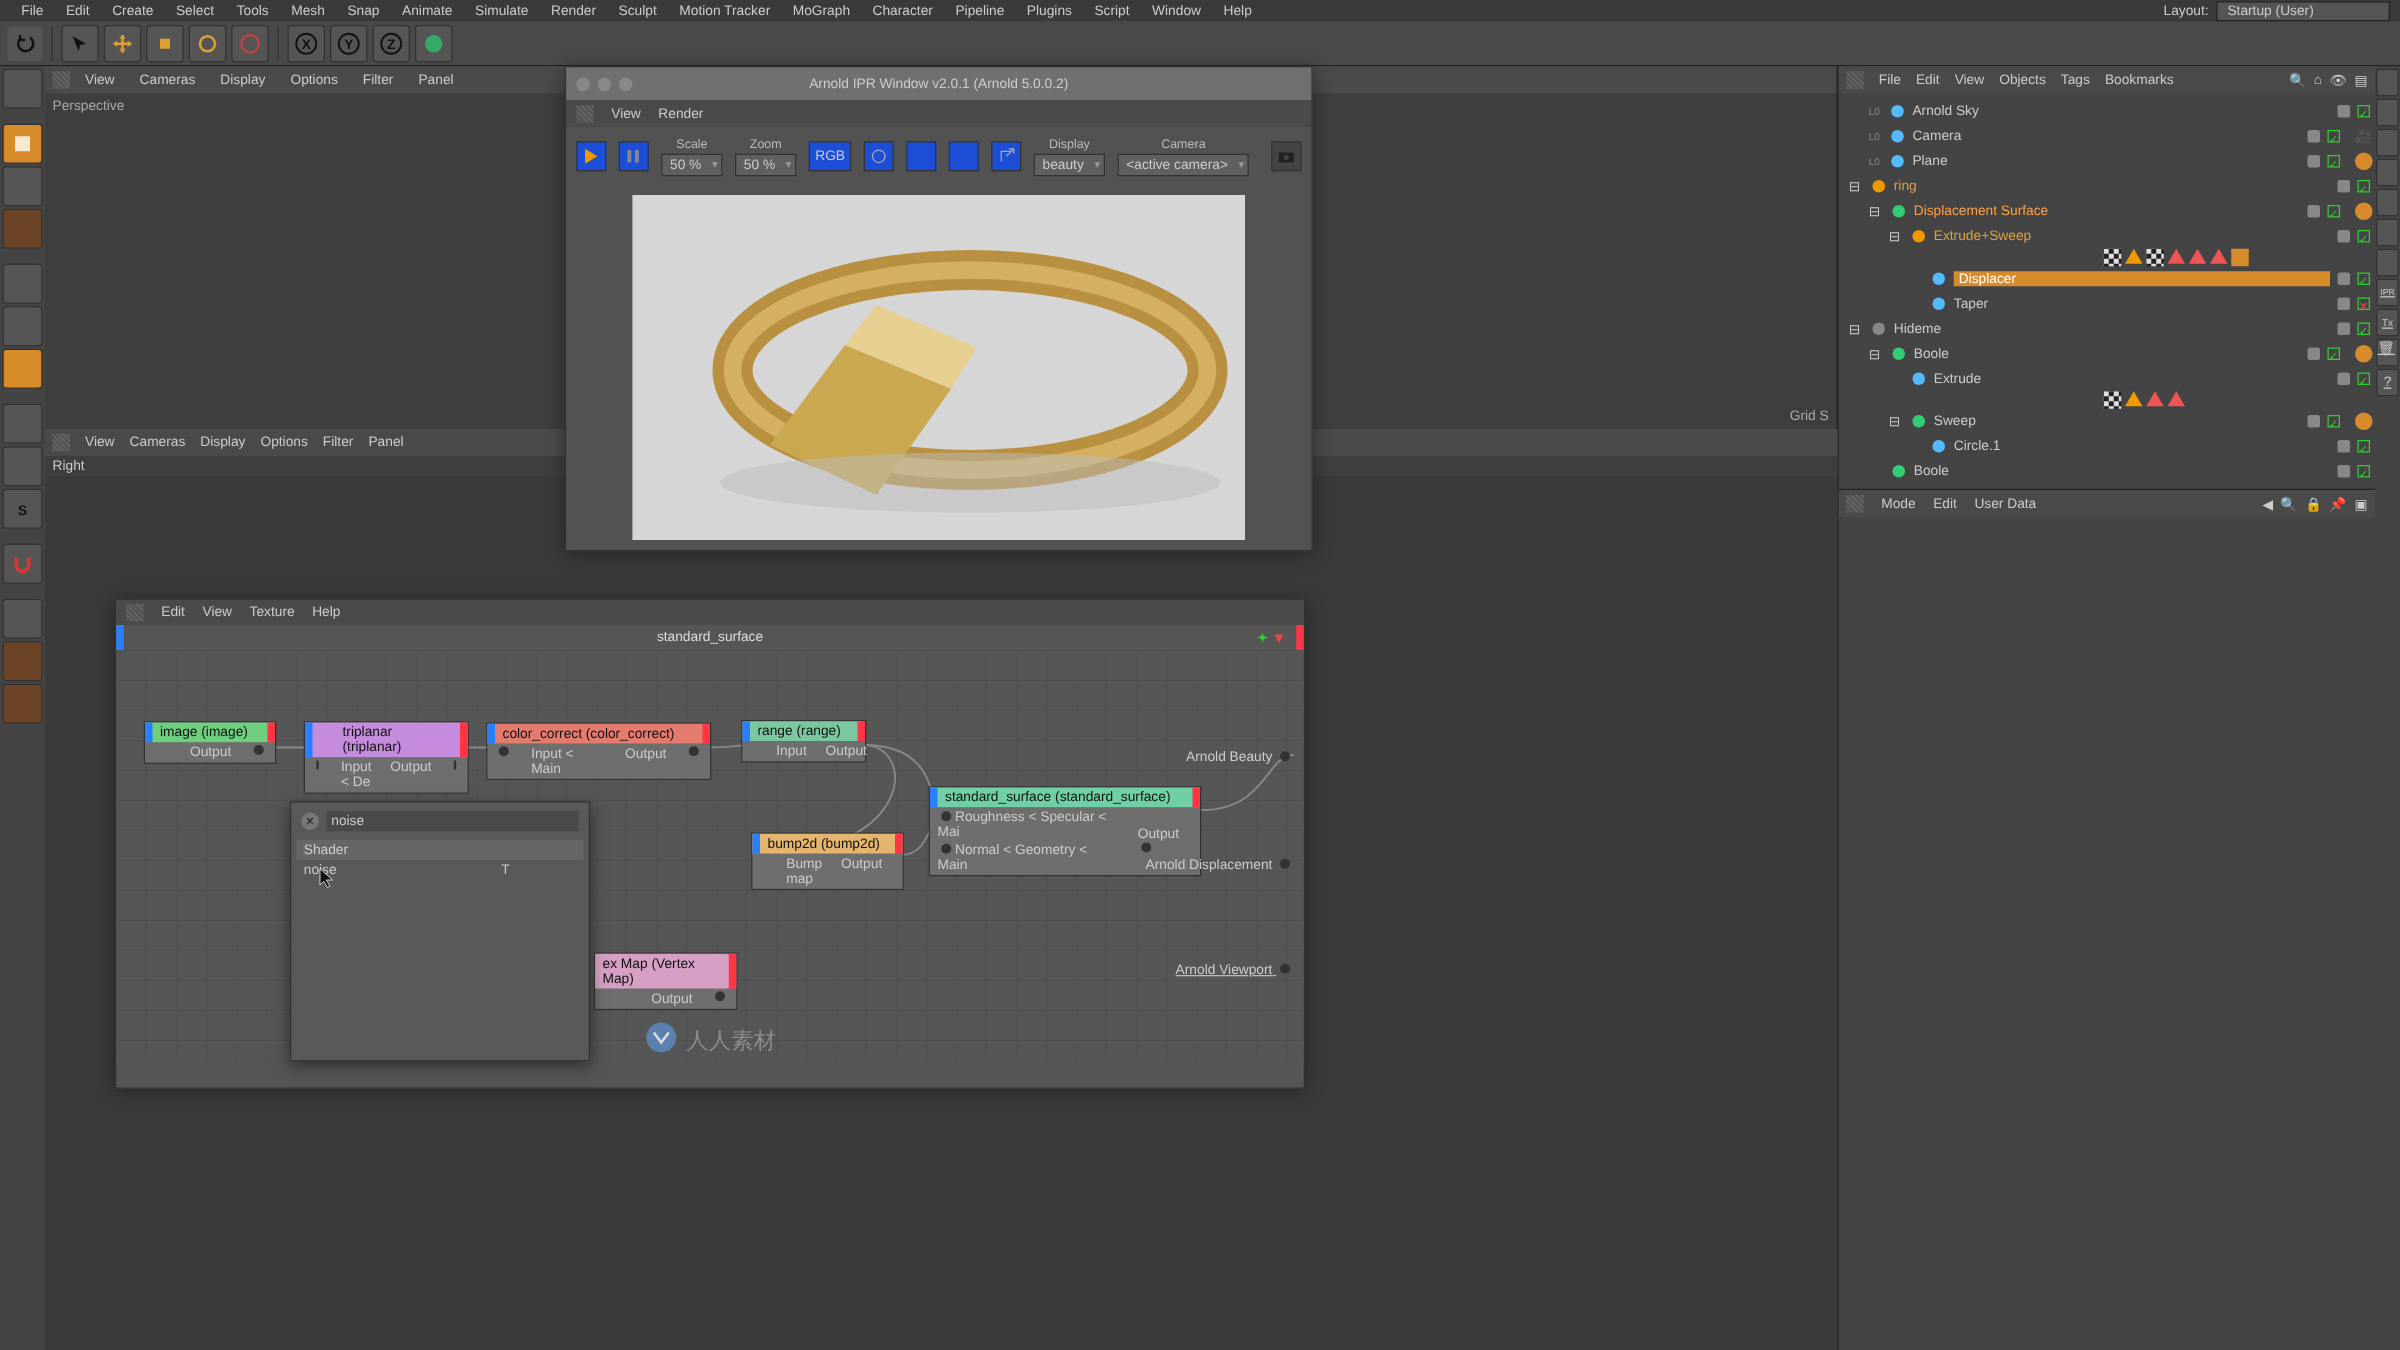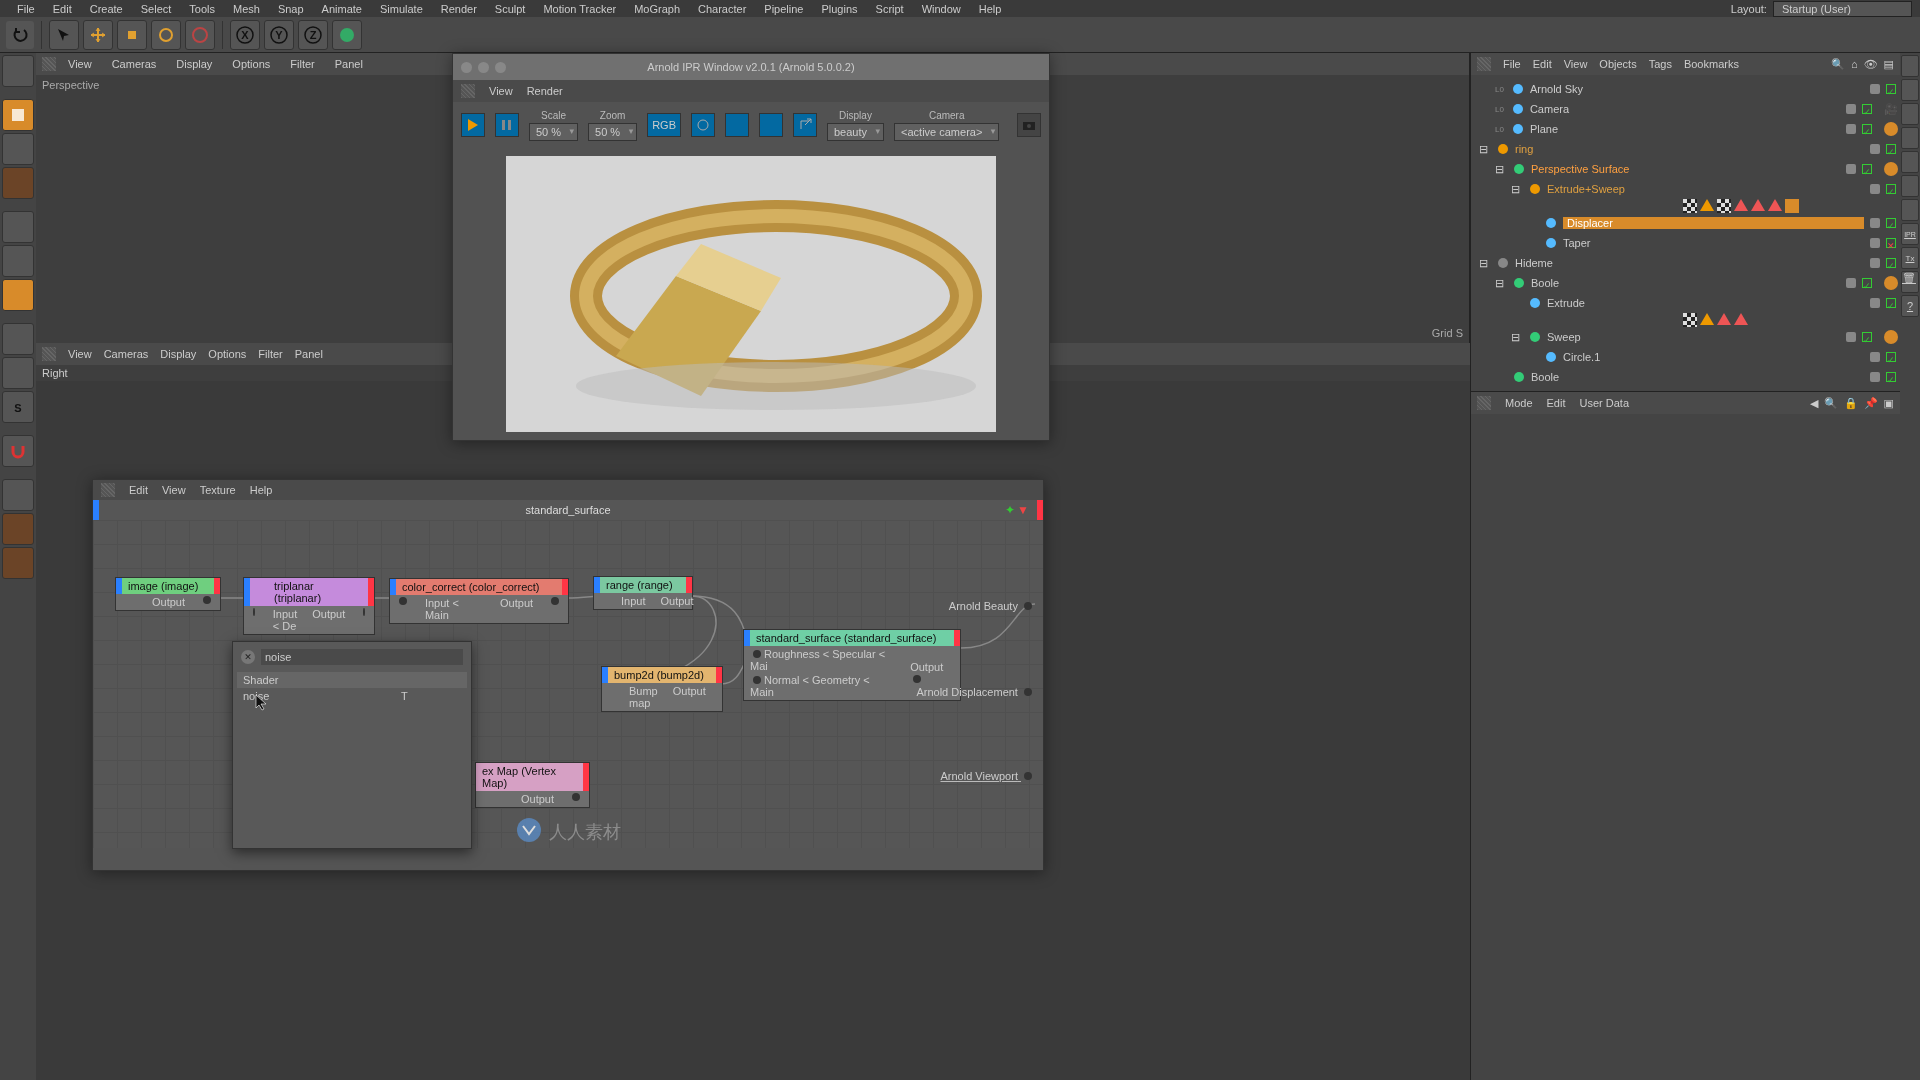--- a/index.html
+++ b/index.html
@@ -29,21 +29,21 @@
 .ipr-window { position:absolute; left:416px; top:0; width:598px; height:388px; background:#555; border:1px solid #333; z-index:50; box-shadow:0 2px 14px rgba(0,0,0,.4);}
 .ipr-title { height:26px; background:#707070; display:flex; align-items:center; justify-content:center; color:#222;}
 .ipr-title .mac { position:absolute; left:8px; display:flex; gap:6px;}
 .ipr-title .mac span{ width:11px; height:11px; border-radius:50%; background:#888;}
 .ipr-menus{ height:22px; background:#4a4a4a; display:flex; align-items:center; padding:0 8px; gap:14px;}
 .ipr-ctrl{ height:46px; background:#525252; display:flex; align-items:center; padding:0 8px; gap:10px;}
 .ctrl-grp{ display:flex; flex-direction:column; align-items:center; gap:2px;}
 .ctrl-grp .lab{ color:#bbb; font-size:10px;}
 .drop{ background:#606060; border:1px solid #333; padding:2px 16px 2px 6px; position:relative;}
 .drop::after{ content:"▾"; position:absolute; right:3px; top:2px; font-size:9px; color:#999;}
-.play-btn{ width:24px; height:24px; background:#0369a1; border:1px solid #333; display:flex; align-items:center; justify-content:center;}
+.play-btn{ width:24px; height:24px; background:#1d4ed8; border:1px solid #333; display:flex; align-items:center; justify-content:center;}
 .render-area{ background:#525252; padding:8px; height:calc(100% - 94px);}
 .render-img{ width:490px; height:276px; margin:0 auto; background:#dcdcdc; position:relative; overflow:hidden;}
 .second-vp{ height:50px;}
 .vp2-menus{ height:22px; background:#4a4a4a; display:flex; align-items:center; padding:0 6px; gap:12px;}
 .shader-editor{ position:absolute; left:56px; top:426px; width:952px; height:392px; background:#555; border:1px solid #333; z-index:40; box-shadow:0 2px 14px rgba(0,0,0,.4);}
 .she-title{ height:22px; background:#707070; display:flex; align-items:center; justify-content:center; color:#222; position:relative;}
 .she-title .mac{ position:absolute; left:8px; display:flex; gap:6px;}
 .she-title .mac span{ width:11px; height:11px; border-radius:50%; background:#888;}
 .she-menus{ height:20px; background:#4a4a4a; display:flex; align-items:center; padding:0 8px; gap:14px;}
 .she-tab{ height:20px; background:#565656; display:flex; align-items:center; position:relative;}
@@ -572,21 +572,21 @@
             </span>
           </div>
         </div>
         <div class="tree-row" style="padding-left: 22px;">
           <span style="width: 12px;">⊟</span>
           <span class="icon">
             <svg width="14" height="14">
               <circle cx="7" cy="7" r="5" fill="#3c7"></circle>
             </svg>
           </span>
-          <span class="name" style="color: rgb(255, 160, 64);">Perspective Surface</span>
+          <span class="name" style="color: rgb(255, 160, 64);">Displacement Surface</span>
           <div class="dots">
             <span class="dot">
               <span class="grey-dot"></span>
             </span>
             <span class="dot">
               <span class="chk"></span>
             </span>
           </div>
           <span class="tag" style="background: rgb(216, 139, 42); border-radius: 50%; margin-left: 6px;"></span>
         </div>

